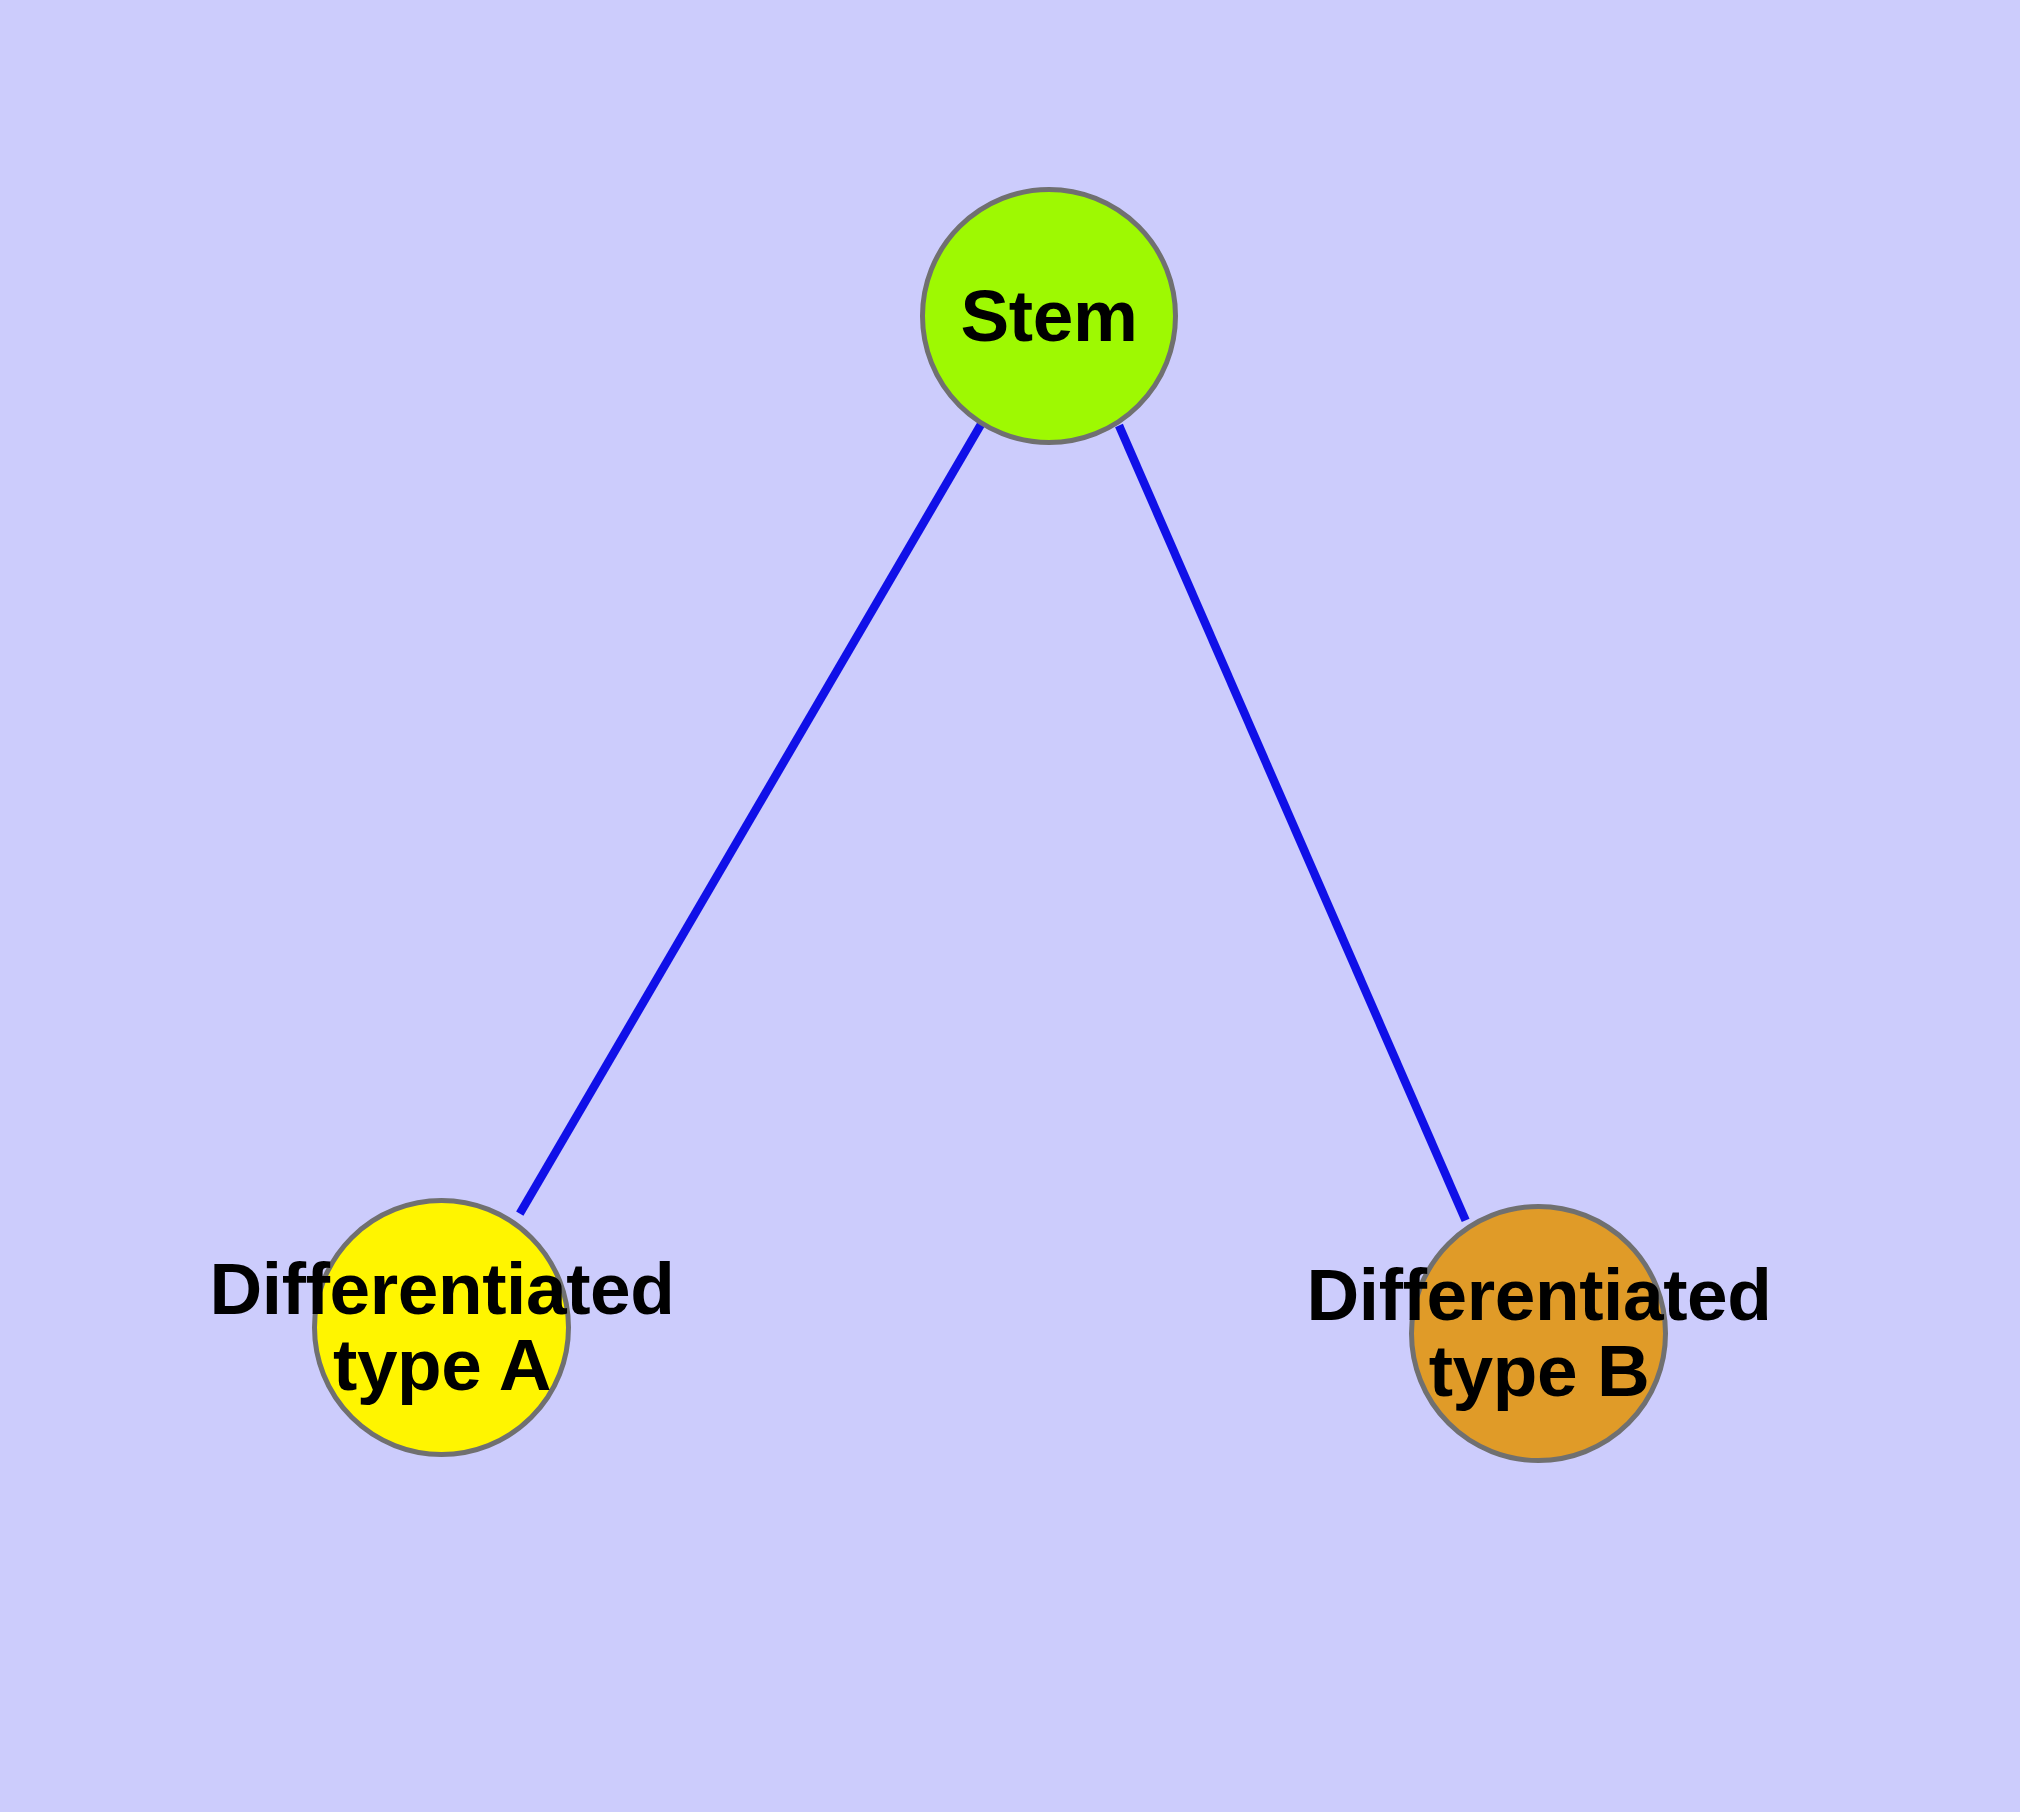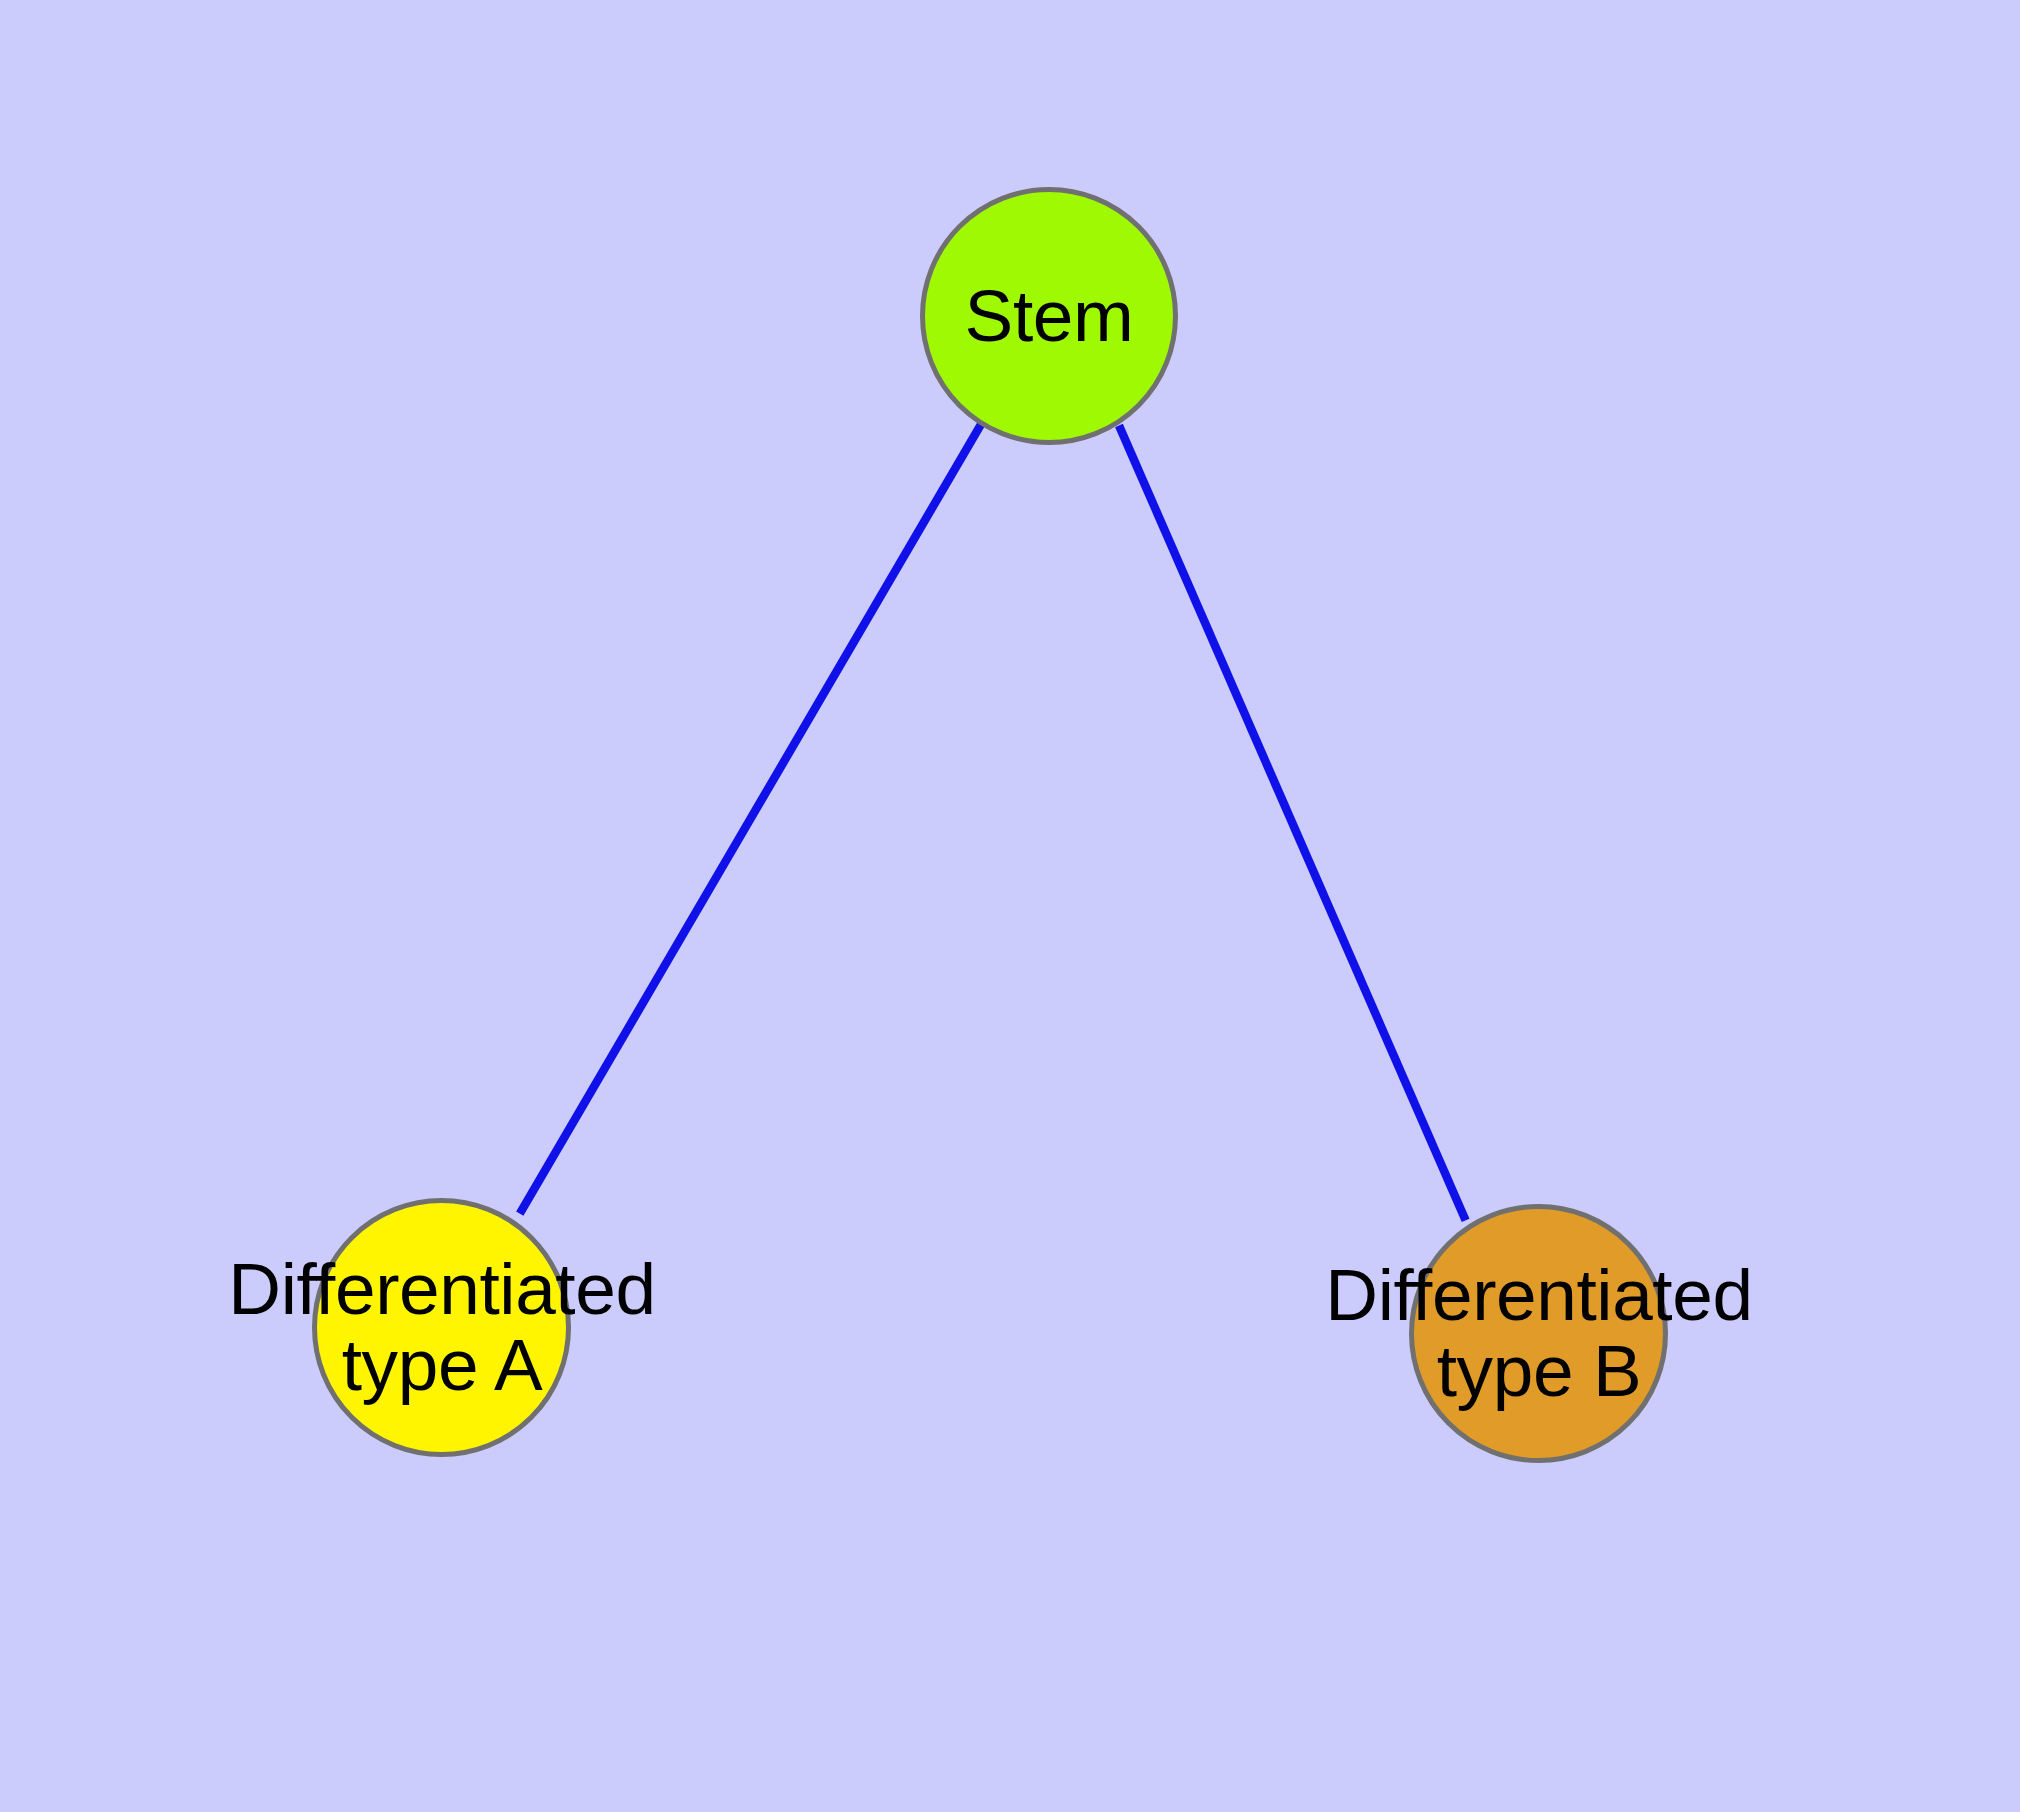--- a/index.html
+++ b/index.html
@@ -31,21 +31,21 @@
     position: absolute;
     border-radius: 50%;
     box-sizing: border-box;
     z-index: 2;
   }
   .node-label {
     position: absolute;
     z-index: 3;
     color: #000000;
     font-family: "Liberation Sans", sans-serif;
-    font-weight: normal;
+    font-weight: bold;
     text-align: center;
     white-space: pre;
     line-height: 1.04;
     letter-spacing: -0.4px;
     transform: translate(-50%, -50%);
     pointer-events: none;
   }
 </style>
 </head>
 <body style="width: 2021px; height: 1812px;">

